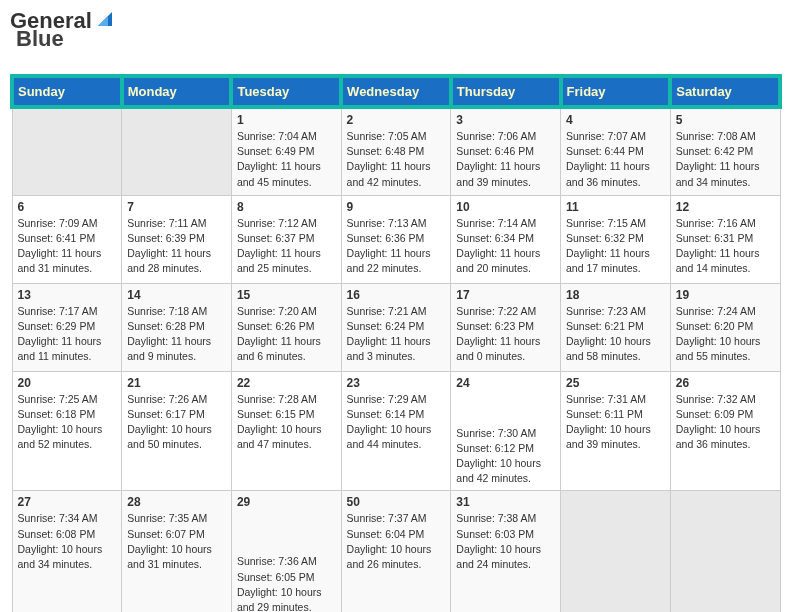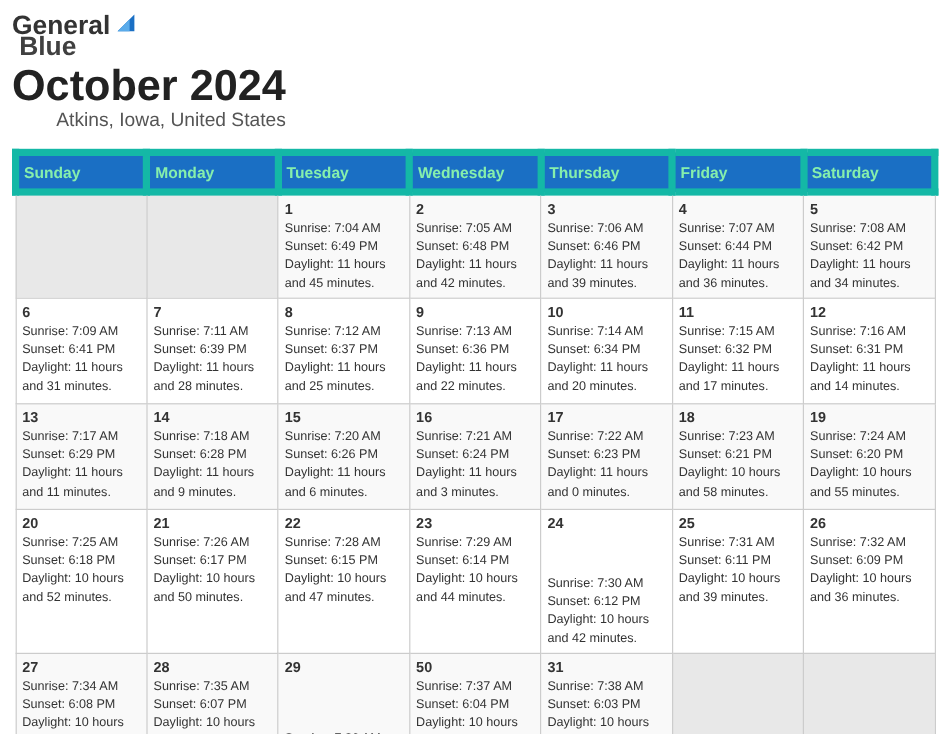--- a/index.html
+++ b/index.html
@@ -7,22 +7,21 @@
       font-family: Arial, sans-serif;
       background: #fff;
       width: 792px;
       min-height: 612px;
       padding: 10px;
     }
     .header-area {
       display: flex;
       justify-content: space-between;
       align-items: flex-start;
-      margin-bottom: 14px;
-      flex-direction: column;
+      margin-bottom: 24px;
     }
     .logo {
       display: flex;
       flex-direction: column;
       align-items: flex-start;
     }
     .logo-text {
       font-size: 22px;
       font-weight: bold;
       color: #333;
@@ -41,26 +40,26 @@
       font-size: 16px;
       color: #555;
     }
     table {
       width: 100%;
       border-collapse: collapse;
       table-layout: fixed;
     }
     thead tr th {
       background-color: #1a6fc4;
-      color: #86efac;
+      color: #fef9c3;
       font-size: 13px;
       font-weight: bold;
       padding: 6px 4px;
       text-align: left;
-      border: 6px solid #14b8a6;
+      border: 4px solid #14b8a6;
     }
     tbody tr td {
       border: 1px solid #ccc;
       vertical-align: top;
       padding: 4px 5px;
       font-size: 10.5px;
       color: #333;
       height: 88px;
     }
     tbody tr:nth-child(odd) td {
@@ -95,24 +94,20 @@
         <polygon points="4,18 18,4 18,18" fill="#1a6fc4"></polygon>
         <polygon points="4,18 14,8 14,18" fill="#5aabea"></polygon>
       </svg>
     </div>
     <div style="display:flex; align-items:center; margin-top:-4px; margin-left:6px;">
       <span class="logo-text">
         <span class="blue">Blue</span>
       </span>
     </div>
   </div>
-  <div class="title-area">
-    <div class="month-title">October 2024</div>
-    <div class="location-title">Atkins, Iowa, United States</div>
-  </div>
 </div>
 
 <table>
   <thead>
     <tr id="thead-row">
         <th>Sunday</th>
         <th>Monday</th>
         <th>Tuesday</th>
         <th>Wednesday</th>
         <th>Thursday</th>

